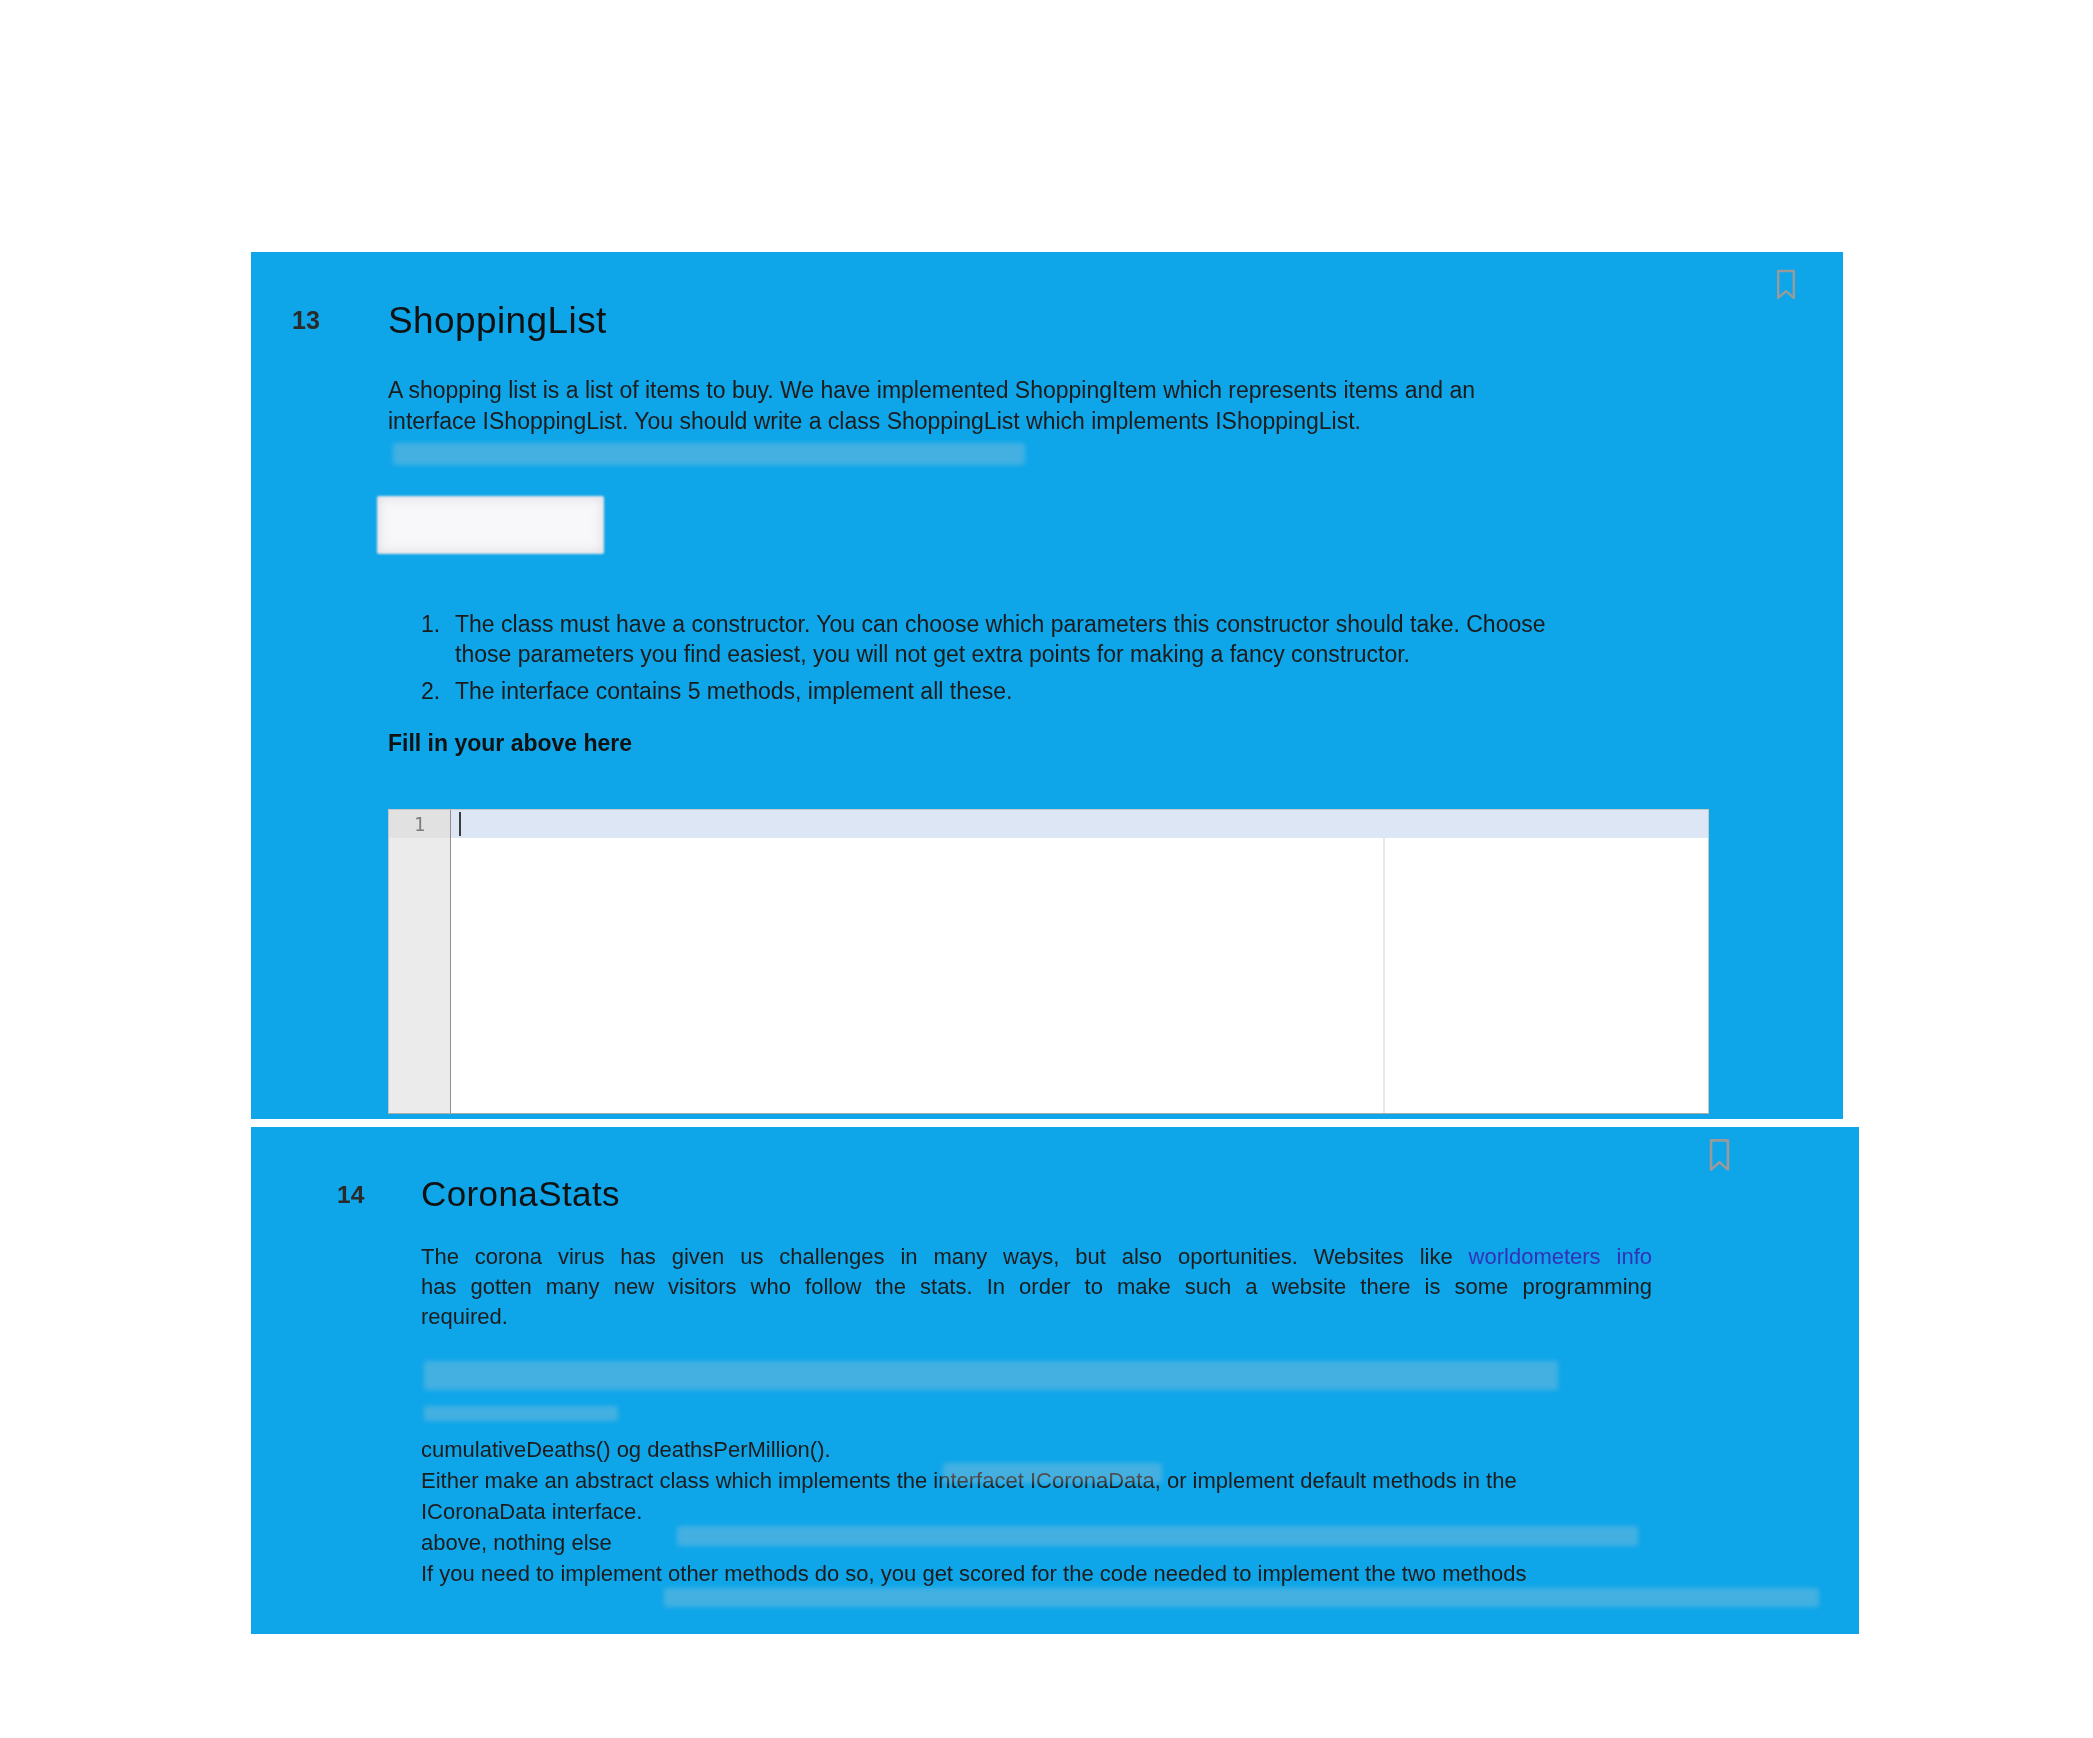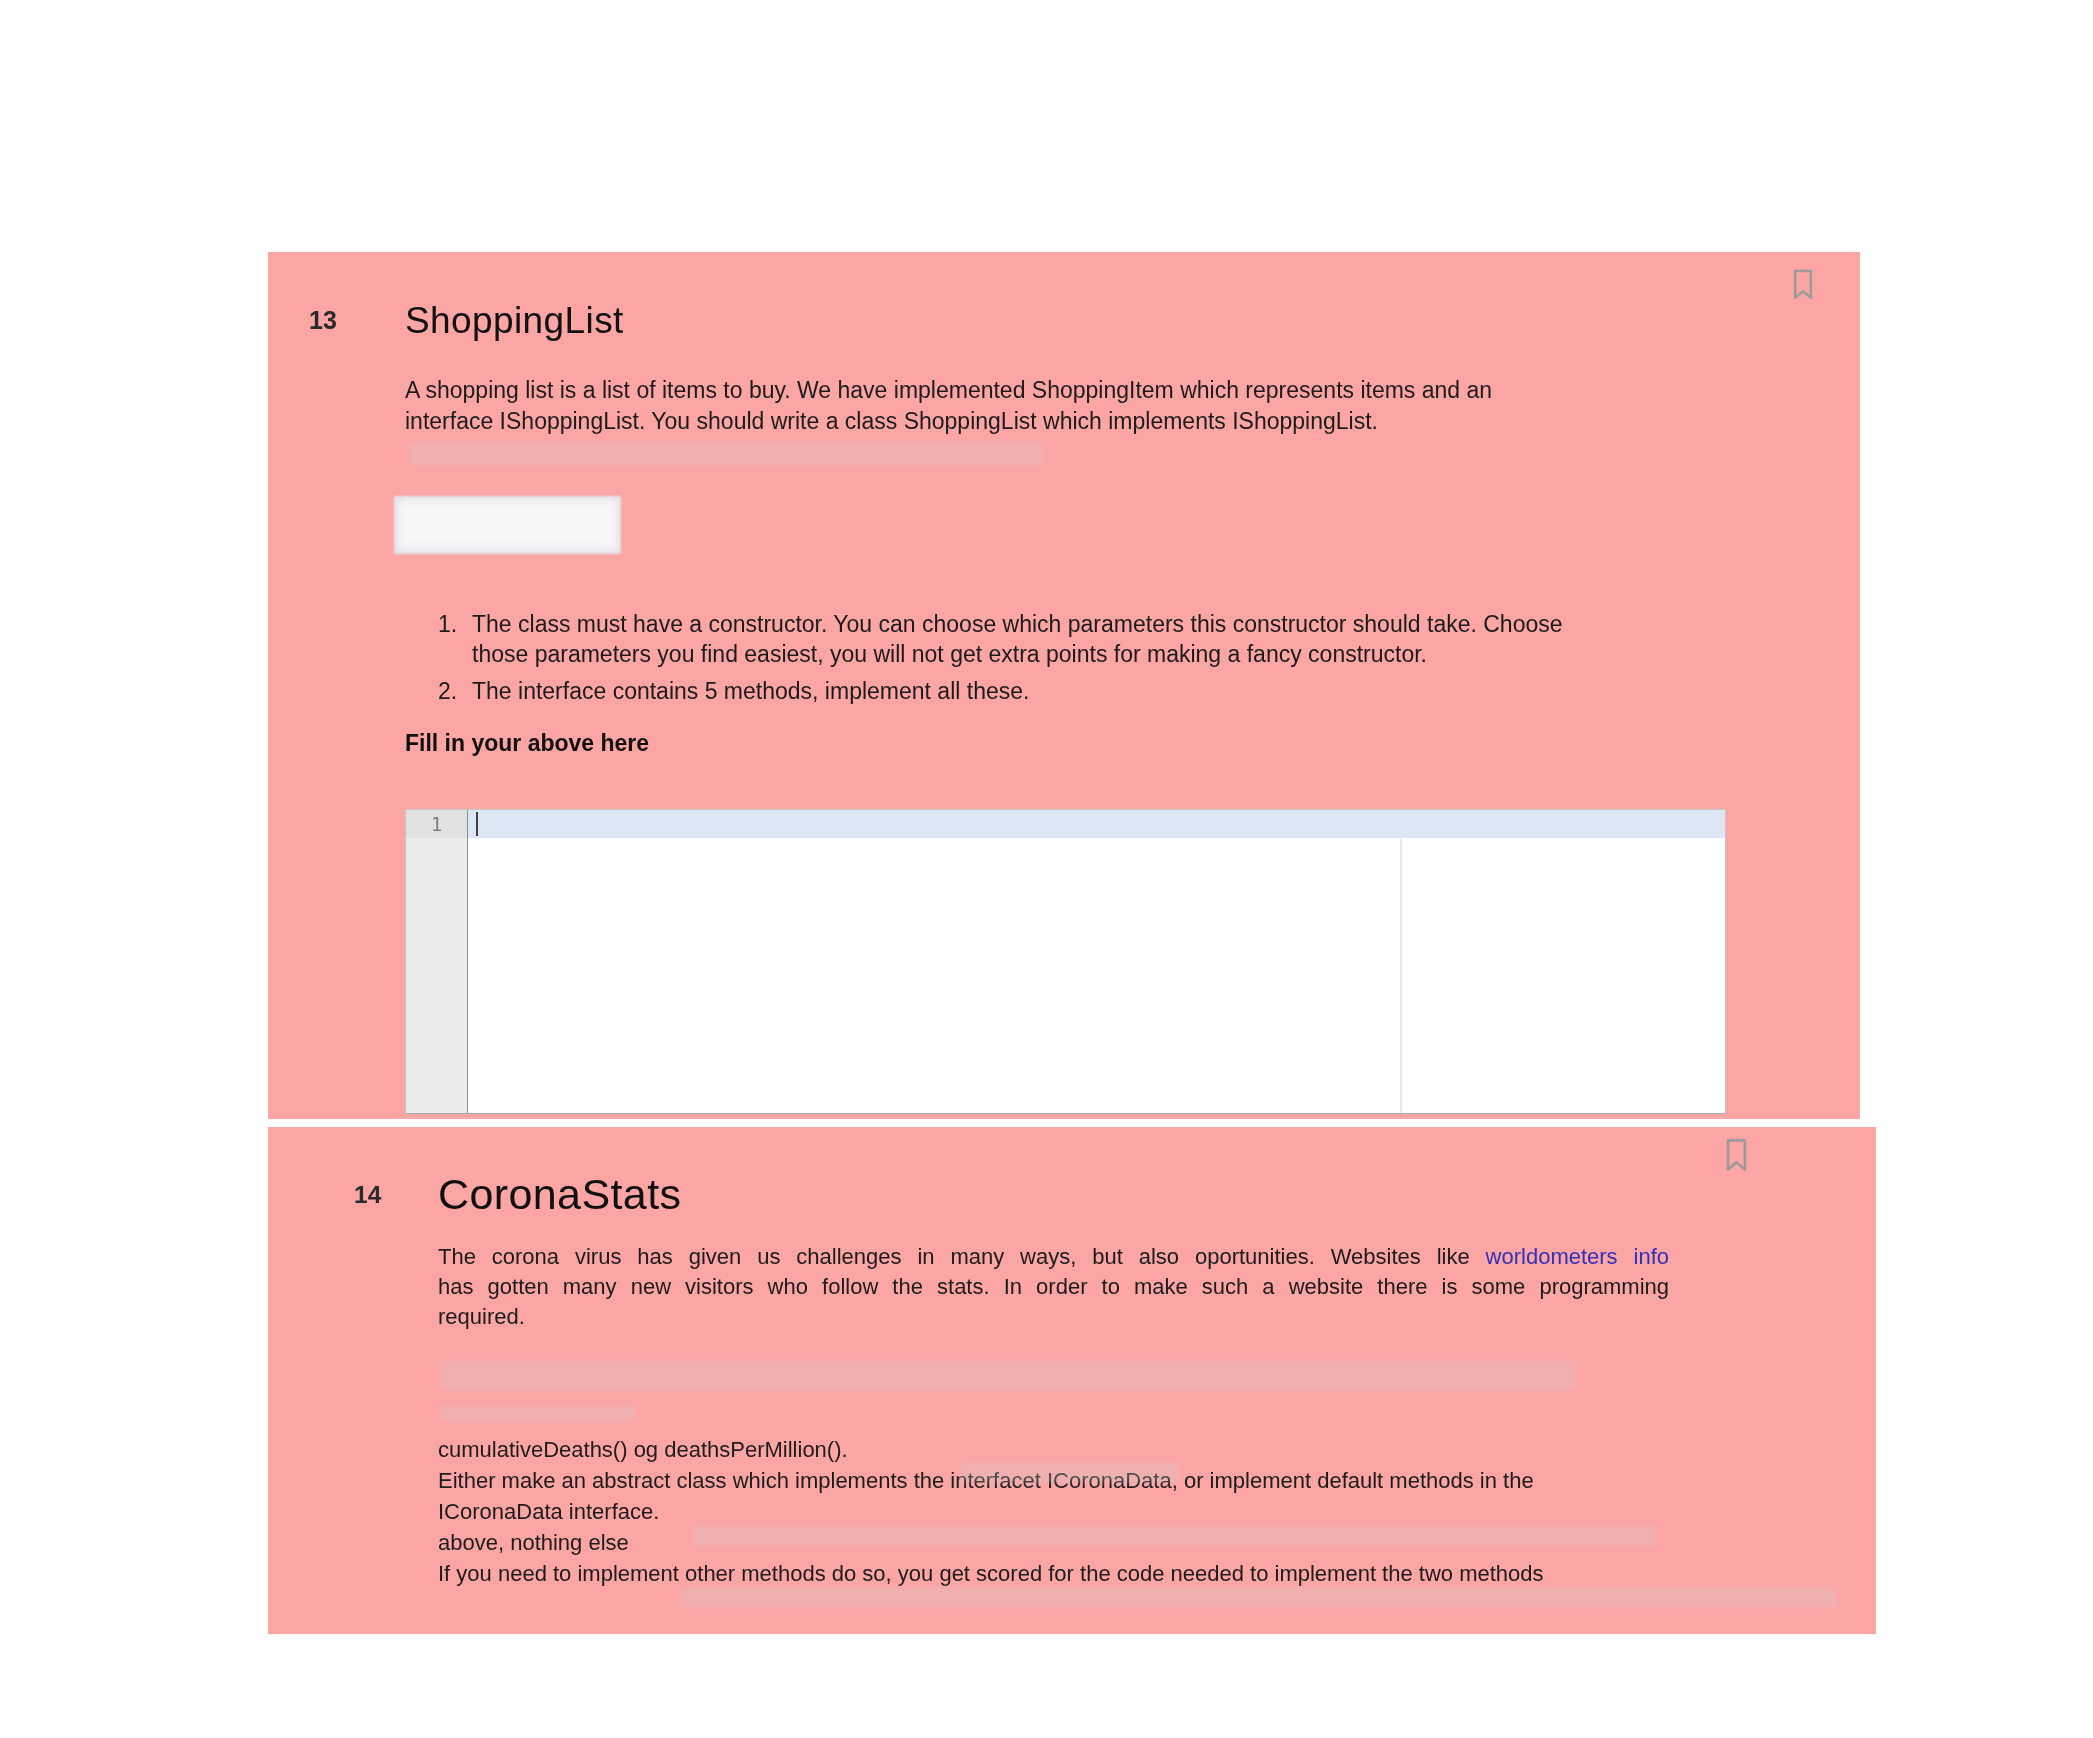--- a/index.html
+++ b/index.html
@@ -1,27 +1,27 @@
 <!DOCTYPE html>
 <html style="font-size:13.5px"><head>
 <meta charset="utf-8">
 <style>
   html,body{margin:0;padding:0;}
   body{
     width:2094px;height:1739px;position:relative;background:#ffffff;
     font-family:"Liberation Sans", sans-serif;color:#1b1b1b;
     -webkit-font-smoothing:antialiased;overflow:hidden;
   }
-  .panel{position:absolute;left:268px;width:1592px;background:#fca5a5;}
+  .panel{position:absolute;left:251px;width:1592px;background:#0ea5e9;}
   #panel-13{top:252px;height:867px;}
   #panel-14{top:1127px;height:507px;padding-left:16px;}
 
   .q-number{position:absolute;font-size:25px;font-weight:600;color:#2a2a2a;}
   .q-title{position:absolute;font-size:37px;font-weight:400;color:#111;line-height:40px;letter-spacing:0.4px;}
-  #panel-14 .q-title{font-size:43px;}
+  #panel-14 .q-title{font-size:35px;}
 
   .bookmark-btn{position:absolute;background:none;border:none;padding:0;cursor:pointer;}
   .bookmark-btn svg{display:block;}
 
   .line{white-space:nowrap;}
   .para13{position:absolute;left:137px;top:123px;font-size:23px;line-height:31px;color:#1c1c1c;}
 
   .ghost{position:absolute;background:#cfcfcf;opacity:.28;filter:blur(2.5px);border-radius:2.5px;}
   .ghost-box{
     position:absolute;background:#f8f8fa;border:0.8px solid #e2e2e6;filter:blur(0.8px);

